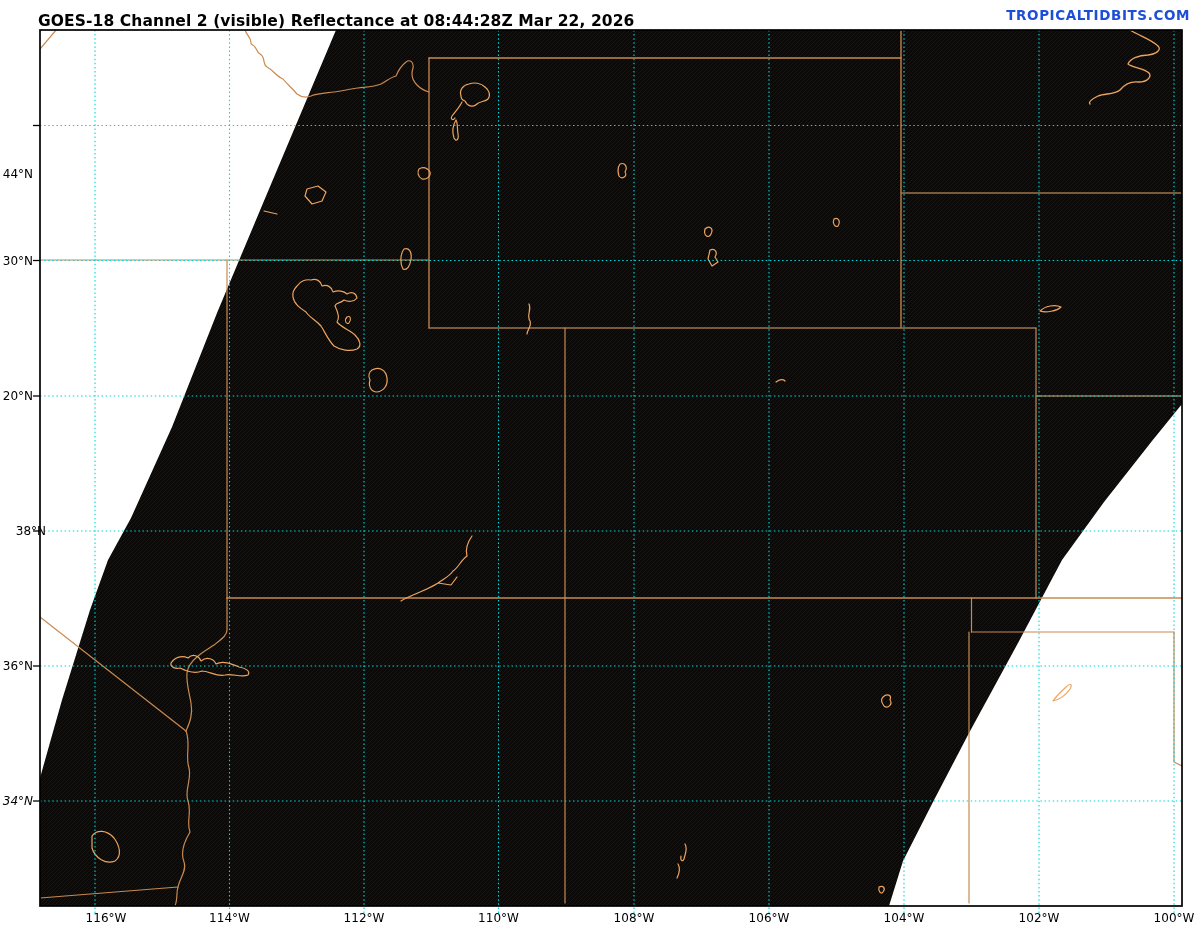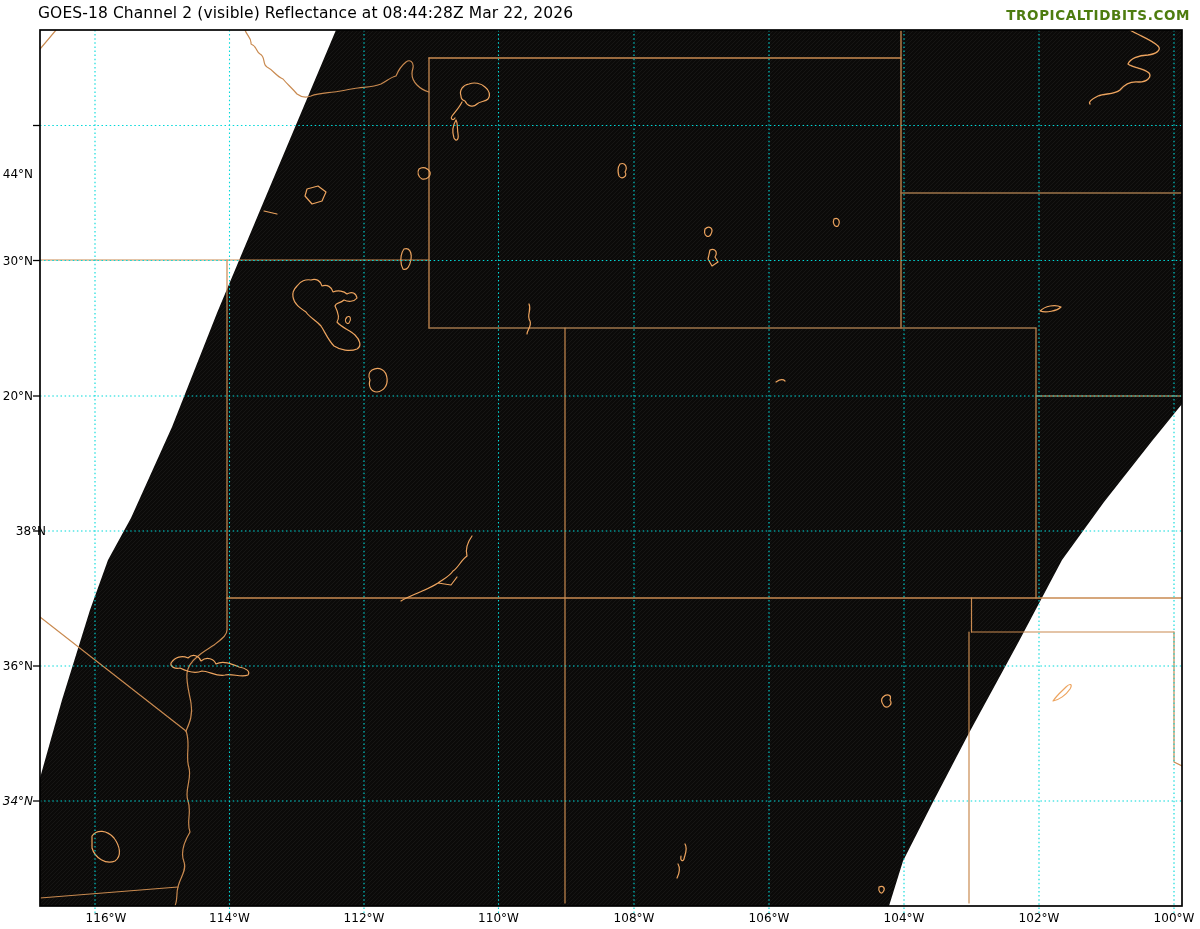--- a/index.html
+++ b/index.html
@@ -1,21 +1,21 @@
 <!DOCTYPE html>
 <html><head>
 <meta charset="utf-8">
 <style>
   html,body{margin:0;padding:0;background:#ffffff;width:1200px;height:929px;overflow:hidden;
     font-family:"DejaVu Sans","Liberation Sans",sans-serif;}
   #stage{position:relative;width:1200px;height:929px;background:#fff;}
   #map-svg{position:absolute;left:0;top:0;width:1200px;height:929px;}
-  .page-title{position:absolute;left:38px;top:4px;font-size:15.5px;font-weight:normal;color:#000;
+  .page-title{position:absolute;left:38px;top:12px;font-size:15.5px;font-weight:bold;color:#000;
     letter-spacing:0.1px;white-space:nowrap;}
-  .watermark{position:absolute;right:10px;top:7px;font-size:13.5px;font-weight:bold;color:#4d7c0f;
+  .watermark{position:absolute;right:10px;top:7px;font-size:13.5px;font-weight:bold;color:#1d4ed8;
     letter-spacing:0.6px;white-space:nowrap;}
   .tick-label{position:absolute;font-size:12px;color:#000;white-space:nowrap;}
   .tick-label.x{transform:translateX(-50%);top:911px;}
   .tick-label.y{transform:translateY(-50%);text-align:right;right:auto;}
 </style>
 </head>
 <body>
 
 <div id="stage">
   <div class="page-title">GOES-18 Channel 2 (visible) Reflectance at 08:44:28Z Mar 22, 2026</div>

